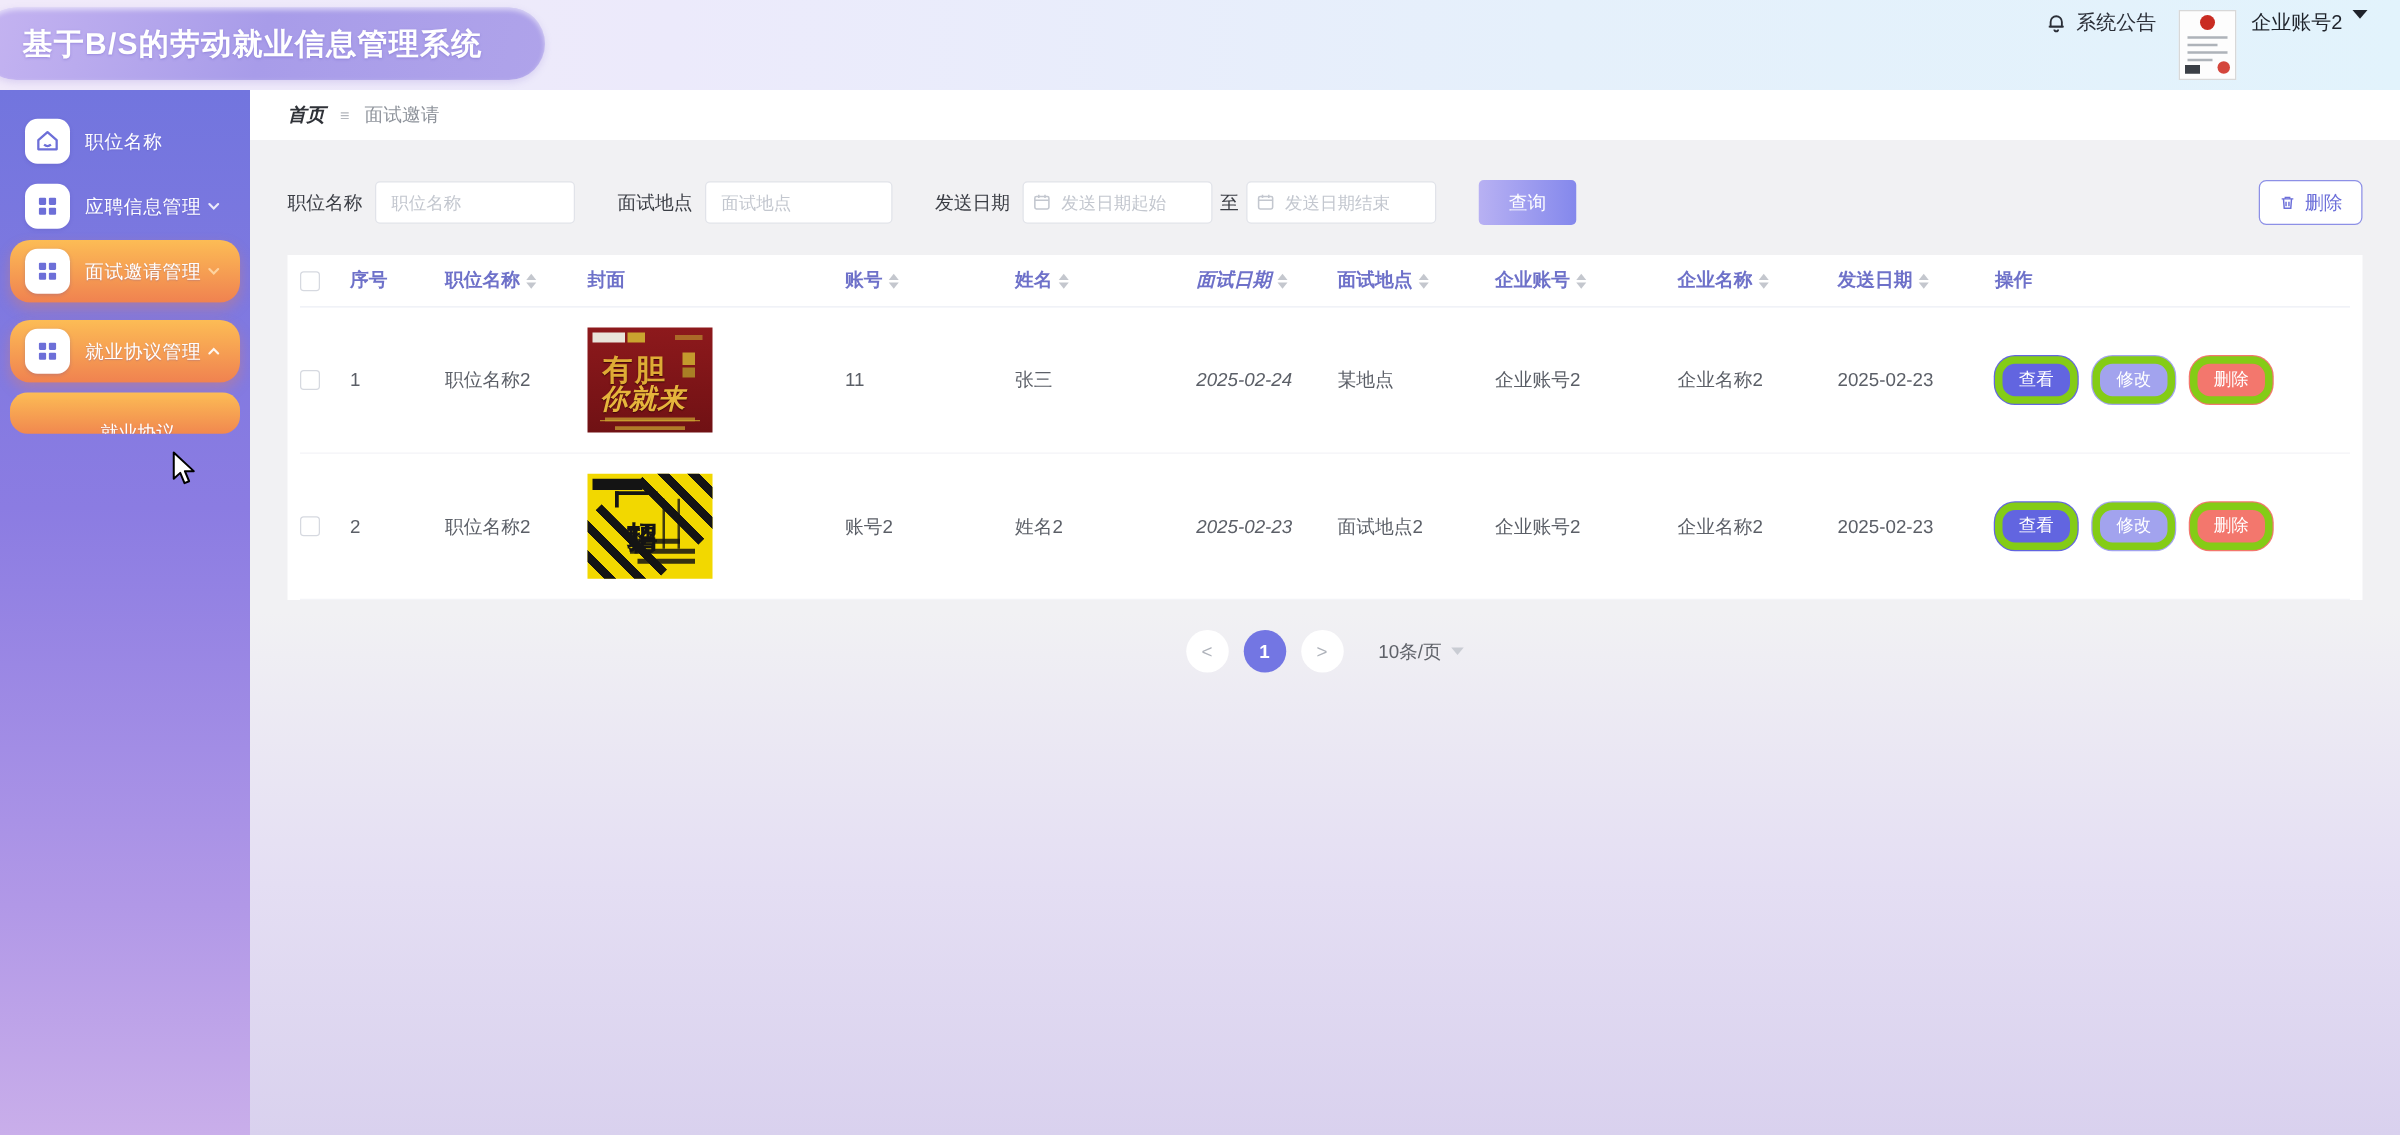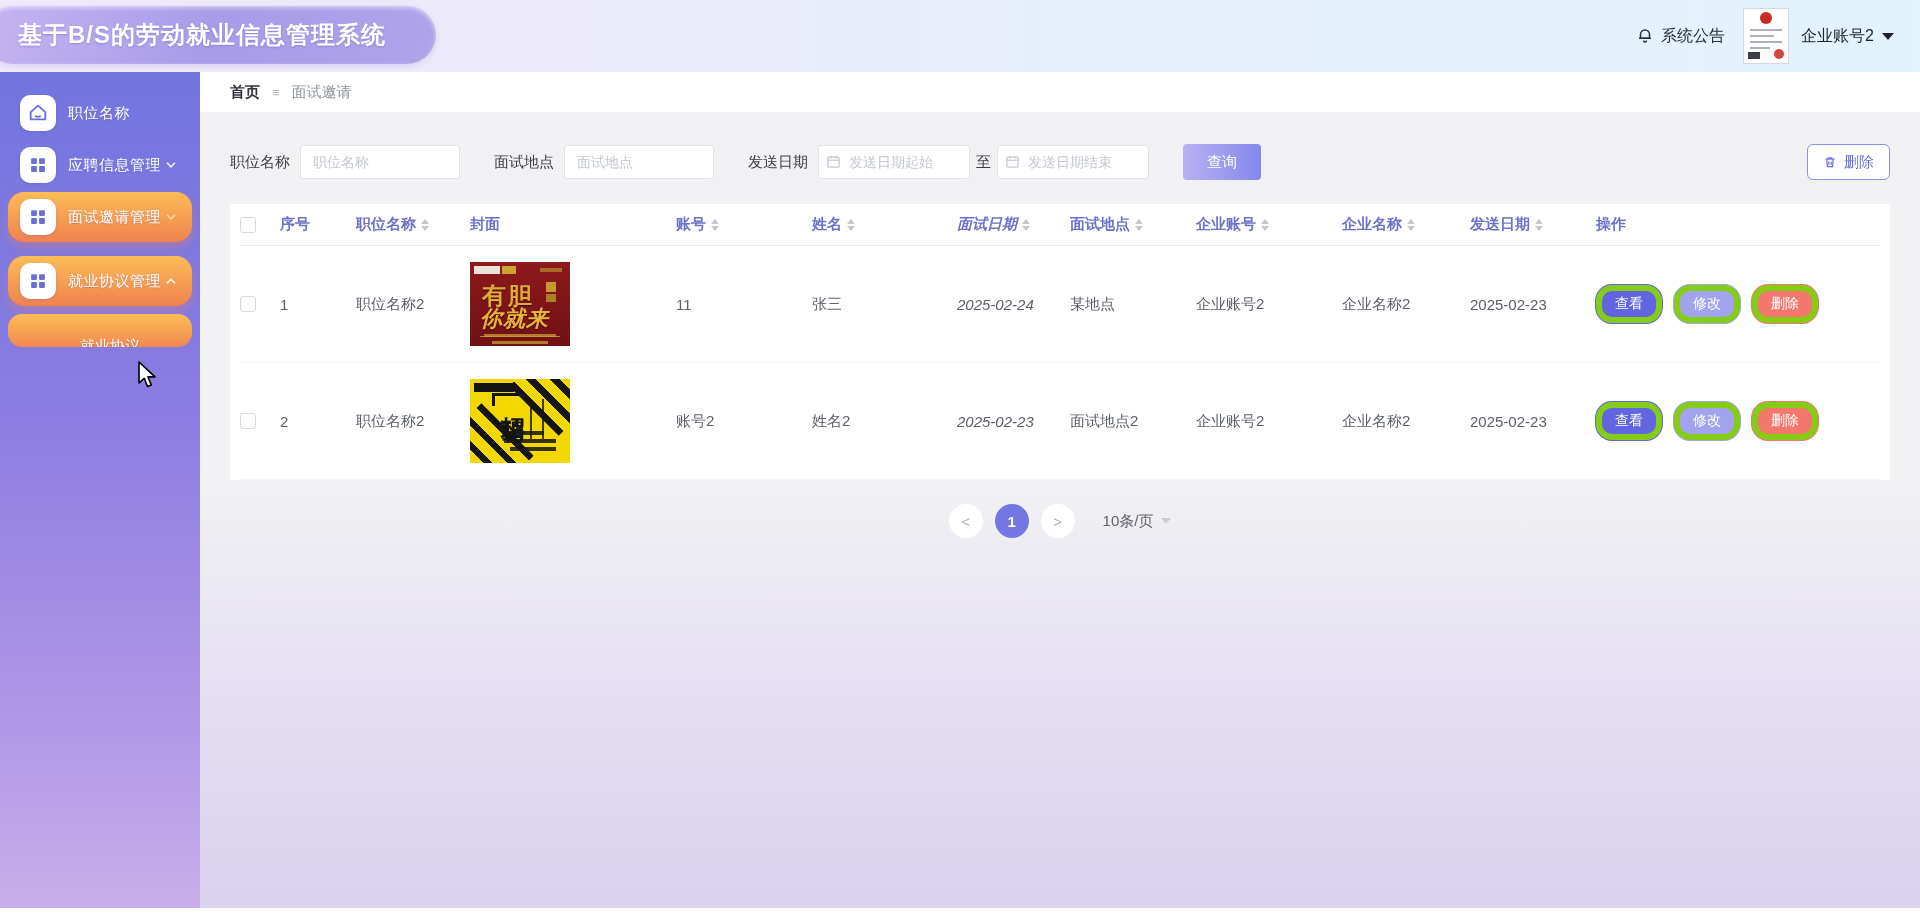--- a/index.html
+++ b/index.html
@@ -5,21 +5,21 @@
   * { margin:0; padding:0; box-sizing:border-box; }
   html,body { width:1920px; height:916px; overflow:hidden; font-family:"Liberation Sans","DejaVu Sans",sans-serif; }
 
   
   .header { position:relative; height:72px; background:linear-gradient(90deg,#f1eafa 0%,#eceafb 28%,#e5f0fb 65%,#e2f3fc 100%); display:flex; align-items:center; justify-content:flex-end; }
   .title-pill { position:absolute; left:-16px; top:6px; width:452px; height:58px; border-radius:30px;
     background:linear-gradient(105deg,#c5b4f1 0%,#a89ce9 50%,#afa3ea 100%);
     box-shadow:inset 0 2px 4px rgba(255,255,255,.55), 0 2px 6px rgba(150,130,220,.25);
     display:flex; align-items:center; padding-left:34px; }
   .title-text { color:#fff; font-size:24px; font-weight:bold; letter-spacing:1px; text-shadow:0 1px 2px rgba(110,95,200,.45); }
-  .header-right { display:flex; align-items:center; padding-right:26px; }
+  .header-right { display:flex; align-items:flex-start; padding-right:26px; }
   .announce { display:flex; align-items:center; gap:7px; font-size:16px; color:#2b2f38; cursor:pointer; }
   .avatar { width:46px; height:56px; background:#fdfdfd; border:1px solid #d8d8d8; margin:0 12px 0 18px; position:relative; overflow:hidden; }
   .avatar .seal-top { position:absolute; top:3px; left:50%; transform:translateX(-50%); width:12px; height:12px; border-radius:50%; background:#c92c22; }
   .avatar .ln { position:absolute; left:6px; right:6px; height:2px; background:#9aa0a8; opacity:.8; }
   .avatar .seal-bottom { position:absolute; right:4px; bottom:4px; width:10px; height:10px; border-radius:50%; background:#d4463c; }
   .avatar .stamp { position:absolute; left:4px; bottom:4px; width:12px; height:7px; background:#3a3f46; }
   .account { font-size:16px; color:#1f232b; margin-right:8px; }
   .caret-down { width:0; height:0; border-left:6px solid transparent; border-right:6px solid transparent; border-top:7px solid #1f232b; }
 
   
@@ -30,21 +30,21 @@
   .side-item.active { background:linear-gradient(180deg,#fcbc55 0%,#f08250 100%); box-shadow:0 5px 10px rgba(238,128,78,.35); }
   .side-item.gap-top { margin-top:14px; }
   .icon-box { width:36px; height:36px; border-radius:10px; background:#fff; display:flex; align-items:center; justify-content:center; margin-right:12px; flex-shrink:0; box-shadow:0 1px 3px rgba(80,70,170,.25); }
   .side-label { color:#fff; font-size:15px; letter-spacing:.5px; text-shadow:0 1px 1px rgba(90,80,180,.3); white-space:nowrap; }
   .side-chevron { margin-left:auto; display:flex; }
   .partial-pill { height:33px; margin:8px 8px 4px; border-radius:14px; background:linear-gradient(180deg,#fcbc55 0%,#f1884f 100%); position:relative; overflow:hidden; cursor:pointer; }
   .partial-pill .p-label { position:absolute; bottom:-9px; left:72px; color:#fff; font-size:15px; text-shadow:0 1px 1px rgba(90,80,180,.3); }
 
   .main { flex:1; display:flex; flex-direction:column; background:linear-gradient(180deg,#f1f1f3 0%,#f1f1f3 50%,#e4def3 76%,#d9d1ee 100%); }
   .breadcrumb-bar { height:40px; background:#fff; display:flex; align-items:center; padding-left:30px; gap:12px; font-size:15px; flex-shrink:0; }
-  .bc-home { color:#2f3238; font-weight:bold; }
+  .bc-home { color:#2f3238; font-weight:bold;font-style:italic; }
   .bc-sep { color:#b4b7bd; font-size:13px; }
   .bc-current { color:#8f949c; }
 
   .content { padding:32px 30px 0; }
 
   
   .filter-row { display:flex; align-items:center; }
   .f-label { font-size:15px; color:#3a3d44; margin-right:10px; white-space:nowrap; }
   .f-input { height:34px; border:1px solid #e1e3e9; border-radius:4px; background:#fff; font-size:14px; color:#606266; padding:0 12px; outline:none; font-family:inherit; }
   .f-input::placeholder { color:#c3c7cf; }

